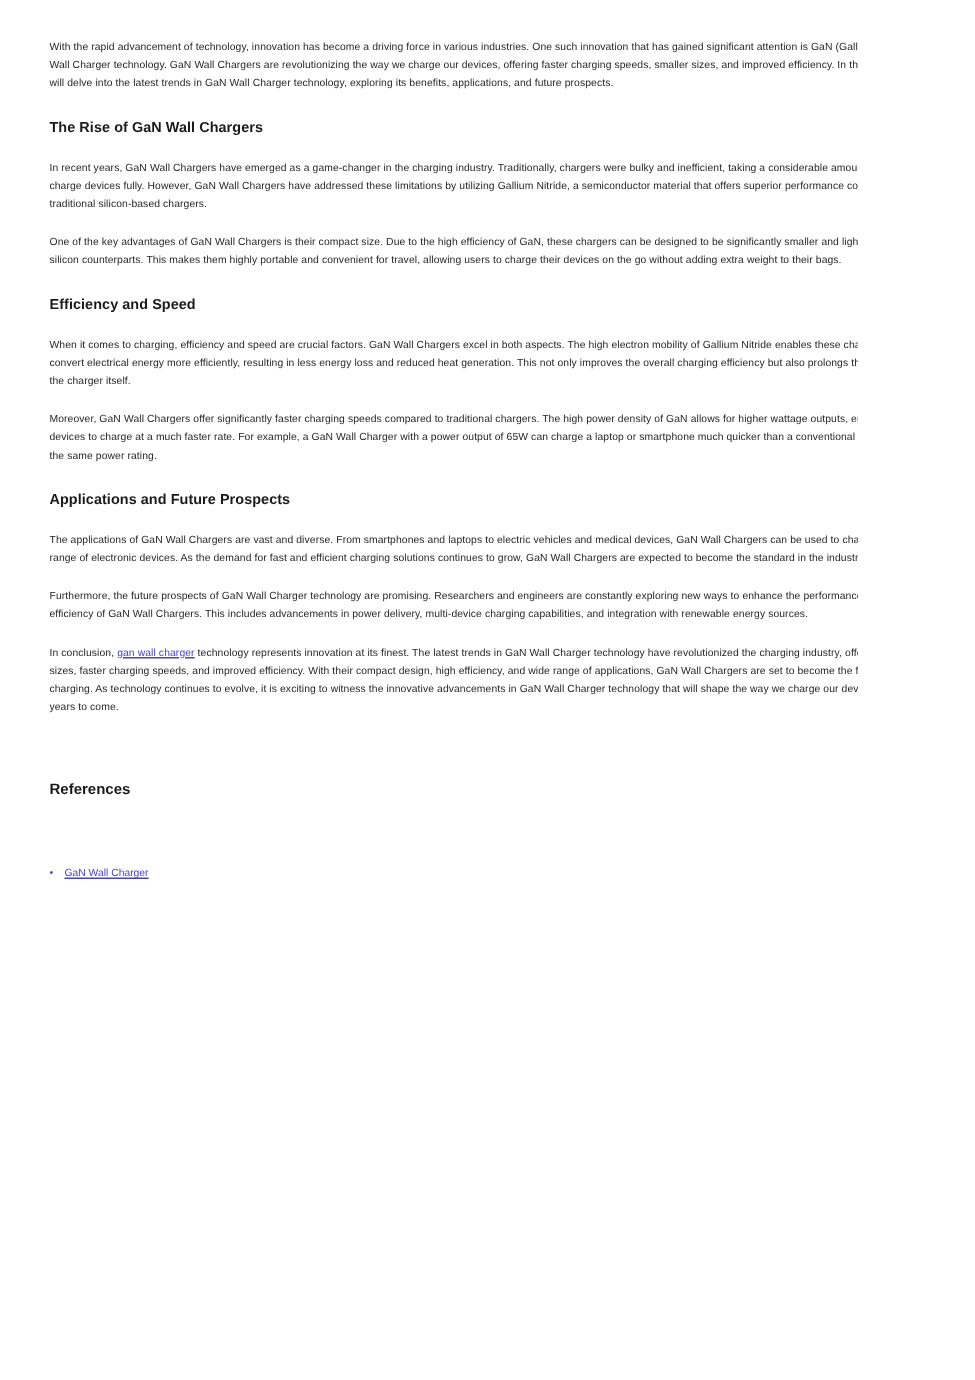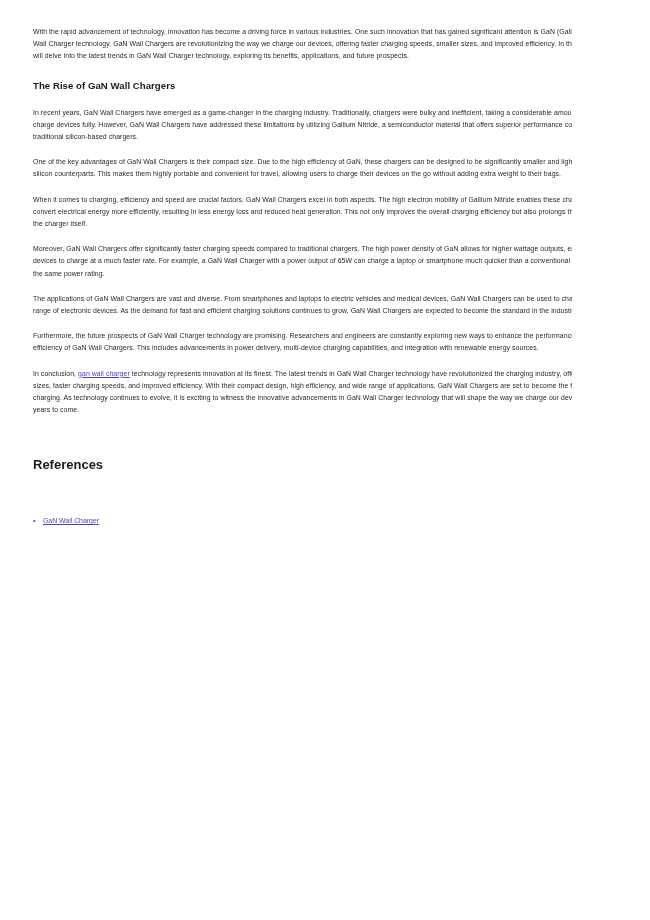--- a/index.html
+++ b/index.html
@@ -39,21 +39,21 @@
   h2.section-heading {
     margin: 17px 0 15px 0;
     font-size: 9.6px;
     line-height: 12px;
     font-weight: bold;
     color: #1a1a1a;
     letter-spacing: 0.005em;
   }
   h2.references-heading {
     margin: 43px 0 0 0;
-    font-size: 13px;
+    font-size: 10px;
     line-height: 12px;
     font-weight: bold;
     color: #1a1a1a;
   }
   a.inline-link,
   a.ref-link {
     color: #4a42c4;
     text-decoration: underline;
   }
   ul.reference-list {
@@ -83,25 +83,27 @@
   <div id="content">
 
     <p class="body-text">With the rapid advancement of technology, innovation has become a driving force in various industries. One such innovation that has gained significant attention is GaN (Gallium Nitride) Wall Charger technology. GaN Wall Chargers are revolutionizing the way we charge our devices, offering faster charging speeds, smaller sizes, and improved efficiency. In this article, we will delve into the latest trends in GaN Wall Charger technology, exploring its benefits, applications, and future prospects.</p>
 
     <h2 class="section-heading">The Rise of GaN Wall Chargers</h2>
 
     <p class="body-text">In recent years, GaN Wall Chargers have emerged as a game-changer in the charging industry. Traditionally, chargers were bulky and inefficient, taking a considerable amount of time to charge devices fully. However, GaN Wall Chargers have addressed these limitations by utilizing Gallium Nitride, a semiconductor material that offers superior performance compared to traditional silicon-based chargers.</p>
 
     <p class="body-text">One of the key advantages of GaN Wall Chargers is their compact size. Due to the high efficiency of GaN, these chargers can be designed to be significantly smaller and lighter than their silicon counterparts. This makes them highly portable and convenient for travel, allowing users to charge their devices on the go without adding extra weight to their bags.</p>
 
+    <h2 class="section-heading">Efficiency and Speed</h2>
 
     <p class="body-text">When it comes to charging, efficiency and speed are crucial factors. GaN Wall Chargers excel in both aspects. The high electron mobility of Gallium Nitride enables these chargers to convert electrical energy more efficiently, resulting in less energy loss and reduced heat generation. This not only improves the overall charging efficiency but also prolongs the lifespan of the charger itself.</p>
 
     <p class="body-text">Moreover, GaN Wall Chargers offer significantly faster charging speeds compared to traditional chargers. The high power density of GaN allows for higher wattage outputs, enabling devices to charge at a much faster rate. For example, a GaN Wall Charger with a power output of 65W can charge a laptop or smartphone much quicker than a conventional charger with the same power rating.</p>
 
+    <h2 class="section-heading">Applications and Future Prospects</h2>
 
     <p class="body-text">The applications of GaN Wall Chargers are vast and diverse. From smartphones and laptops to electric vehicles and medical devices, GaN Wall Chargers can be used to charge a wide range of electronic devices. As the demand for fast and efficient charging solutions continues to grow, GaN Wall Chargers are expected to become the standard in the industry.</p>
 
     <p class="body-text">Furthermore, the future prospects of GaN Wall Charger technology are promising. Researchers and engineers are constantly exploring new ways to enhance the performance and efficiency of GaN Wall Chargers. This includes advancements in power delivery, multi-device charging capabilities, and integration with renewable energy sources.</p>
 
 
     <p class="body-text"><span>In conclusion, </span><a class="inline-link" href="#">gan wall charger</a><span> technology represents innovation at its finest. The latest trends in GaN Wall Charger technology have revolutionized the charging industry, offering smaller sizes, faster charging speeds, and improved efficiency. With their compact design, high efficiency, and wide range of applications, GaN Wall Chargers are set to become the future of charging. As technology continues to evolve, it is exciting to witness the innovative advancements in GaN Wall Charger technology that will shape the way we charge our devices in the years to come.</span></p>
 
     <h2 class="references-heading">References</h2>
 

